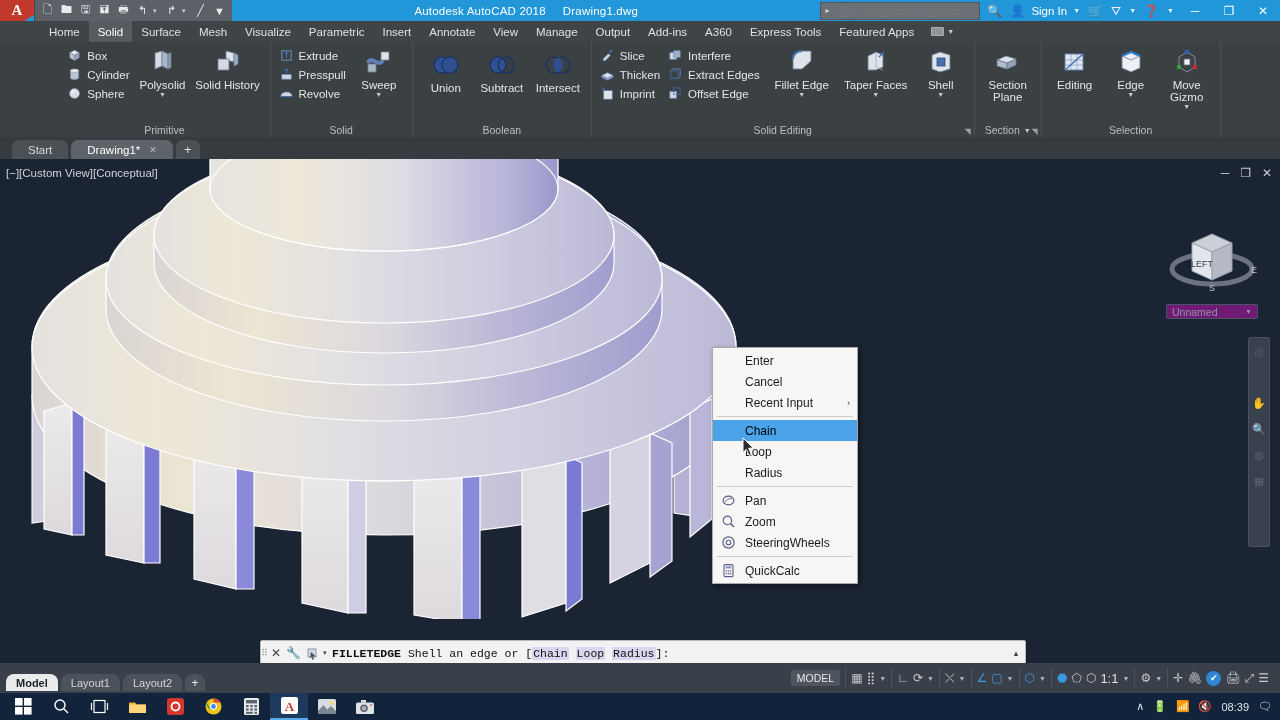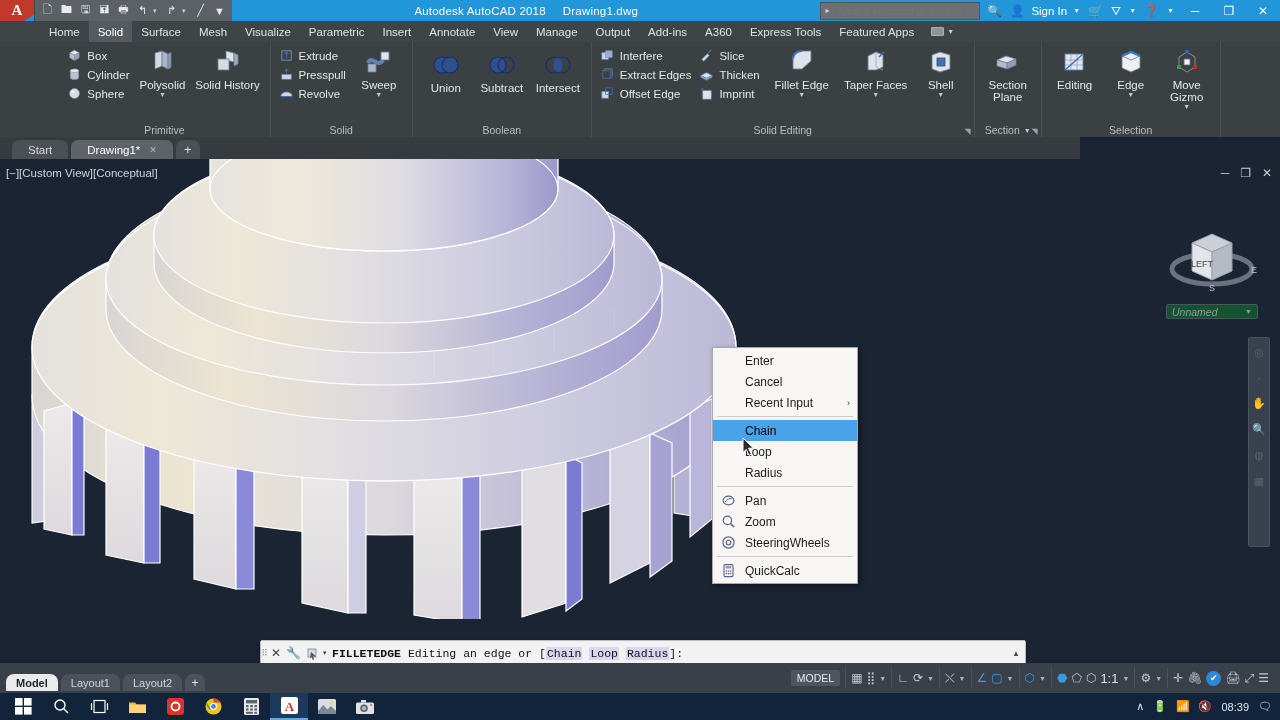--- a/index.html
+++ b/index.html
@@ -98,21 +98,21 @@
   }
   .btn-big.w70 { width:72px; }
   .ico { display:inline-block; flex:0 0 auto; }
   .ico-sm { width:15px; height:15px; }
   .ico-lg { width:30px; height:30px; margin-bottom:2px; }
   .caret { font-size:7px; color:#c5c9cc; line-height:5px; margin-top:1px; }
   .panel-expand { font-size:8px; color:#9aa0a5; position:absolute; right:3px; bottom:1px; }
 
   
   .filetabs {
-    position:absolute; top:137px; left:0; width:1080px; height:22px;
+    position:absolute; top:137px; left:0; width:1280px; height:22px;
     background:#353b3e; display:flex; align-items:flex-end; padding-left:12px;
   }
   .ftab {
     height:19px; padding:0 16px; background:#4a5054; color:#d6d9dc;
     display:flex; align-items:center; font-size:11.5px;
     border-radius:7px 7px 0 0; margin-right:3px;
   }
   .ftab.active { background:#5d6368; color:#fff; }
   .ftab .fclose { margin-left:9px; font-size:9px; color:#b4b9bd; }
   .ftab-plus {
@@ -135,23 +135,23 @@
   }
 
   
   .gear { position:absolute; left:14px; top:0px; width:740px; height:460px; }
   .gear svg { width:100%; height:100%; display:block; }
 
   
   .viewcube { position:absolute; right:18px; top:58px; width:100px; height:100px; }
   .vc-name {
     position:absolute; right:22px; top:145px; width:92px; height:15px;
-    background:#14532d; border:1px solid #4a5466; border-radius:2px;
+    background:#701a75; border:1px solid #4a5466; border-radius:2px;
     color:#8f98a6; font-size:10.5px; display:flex; align-items:center;
-    justify-content:space-between; padding:0 5px;font-style:italic;
+    justify-content:space-between; padding:0 5px;
   }
   .navbar-tool {
     position:absolute; right:10px; top:178px; width:22px; height:210px;
     background:#39414f; border:1px solid #4a5260; border-radius:2px;
     display:flex; flex-direction:column; align-items:center;
     padding-top:8px; gap:13px;
   }
   .navbar-tool .nb { color:#5b6472; font-size:11px; }
 
   
@@ -412,61 +412,61 @@
         </div>
       </div>
       <div class="panel-title">Boolean</div>
     </div>
 
     <div class="panel">
       <div class="panel-body">
         <div class="col-small">
           <div class="btn-small">
             <svg class="ico ico-sm" viewBox="0 0 16 16">
+              <path d="M3 12l6-6 2 2-6 6z" fill="#cfd7e2" stroke="#6d90c4" stroke-width=".7"></path>
+              <path d="M10 5l3-3" stroke="#3f6fb5" stroke-width="1.6"></path>
+            </svg>
+            <span>Slice</span>
+          </div>
+          <div class="btn-small">
+            <svg class="ico ico-sm" viewBox="0 0 16 16">
+              <path d="M2 9l6-3 6 3-6 3z" fill="#dfe3ea" stroke="#6d90c4" stroke-width=".7"></path>
+              <path d="M2 9v2l6 3 6-3V9l-6 3z" fill="#8fa4c4" stroke="#6d90c4" stroke-width=".6"></path>
+            </svg>
+            <span>Thicken</span>
+          </div>
+          <div class="btn-small">
+            <svg class="ico ico-sm" viewBox="0 0 16 16">
+              <rect x="4" y="5" width="9" height="9" fill="#dfe3ea" stroke="#6d90c4" stroke-width=".7"></rect>
+              <path d="M2 3.4h3M3.5 2v3" stroke="#3f6fb5" stroke-width=".9"></path>
+            </svg>
+            <span>Imprint</span>
+          </div>
+        </div>
+        <div class="col-small">
+          <div class="btn-small">
+            <svg class="ico ico-sm" viewBox="0 0 16 16">
               <rect x="2" y="5" width="7" height="7" fill="#cfd7e2" stroke="#6d90c4" stroke-width=".7"></rect>
               <rect x="6" y="3" width="7" height="7" fill="#9fb0c8" stroke="#6d90c4" stroke-width=".7"></rect>
             </svg>
             <span>Interfere</span>
           </div>
           <div class="btn-small">
             <svg class="ico ico-sm" viewBox="0 0 16 16">
               <rect x="3" y="4" width="8" height="8" fill="none" stroke="#3f6fb5" stroke-width=".9"></rect>
               <path d="M3 4l2-2h8v8l-2 2" fill="none" stroke="#6d90c4" stroke-width=".8"></path>
             </svg>
             <span>Extract Edges</span>
           </div>
           <div class="btn-small">
             <svg class="ico ico-sm" viewBox="0 0 16 16">
               <rect x="2" y="6" width="7" height="7" fill="#cfd7e2" stroke="#6d90c4" stroke-width=".7"></rect>
               <rect x="6" y="2" width="7" height="7" fill="none" stroke="#3f6fb5" stroke-width=".8"></rect>
             </svg>
             <span>Offset Edge</span>
-          </div>
-        </div>
-        <div class="col-small">
-          <div class="btn-small">
-            <svg class="ico ico-sm" viewBox="0 0 16 16">
-              <path d="M3 12l6-6 2 2-6 6z" fill="#cfd7e2" stroke="#6d90c4" stroke-width=".7"></path>
-              <path d="M10 5l3-3" stroke="#3f6fb5" stroke-width="1.6"></path>
-            </svg>
-            <span>Slice</span>
-          </div>
-          <div class="btn-small">
-            <svg class="ico ico-sm" viewBox="0 0 16 16">
-              <path d="M2 9l6-3 6 3-6 3z" fill="#dfe3ea" stroke="#6d90c4" stroke-width=".7"></path>
-              <path d="M2 9v2l6 3 6-3V9l-6 3z" fill="#8fa4c4" stroke="#6d90c4" stroke-width=".6"></path>
-            </svg>
-            <span>Thicken</span>
-          </div>
-          <div class="btn-small">
-            <svg class="ico ico-sm" viewBox="0 0 16 16">
-              <rect x="4" y="5" width="9" height="9" fill="#dfe3ea" stroke="#6d90c4" stroke-width=".7"></rect>
-              <path d="M2 3.4h3M3.5 2v3" stroke="#3f6fb5" stroke-width=".9"></path>
-            </svg>
-            <span>Imprint</span>
           </div>
         </div>
         <div class="btn-big w70">
           <svg class="ico ico-lg" viewBox="0 0 30 30">
             <path d="M6 22V12c0-5 4-8 9-8h9v10l-9 8z" fill="#dfe4ea" stroke="#6e7d93" stroke-width=".9"></path>
             <path d="M6 12c0-5 4-8 9-8" fill="none" stroke="#3f6fb5" stroke-width="2"></path>
           </svg>
           <span>Fillet Edge</span>
           <span class="caret">▼</span>
         </div>
@@ -734,21 +734,21 @@
     <span class="cmd-wrench">🔧</span>
     <span class="cmd-icon">
       <svg width="15" height="15" viewBox="0 0 15 15">
         <rect x="2" y="3" width="8" height="8" fill="#d7dce3" stroke="#7c8696" stroke-width=".8"></rect>
         <path d="M5 6l5 4.5H7l1 3-1.3.6-1-3L4 12.5z" fill="#4c5563"></path>
       </svg>
       <span style="font-size:7px;color:#3f444a;">▾</span>
     </span>
     <span class="cmd-text">
       <b>FILLETEDGE</b>
-      <span>Editing an edge or [</span><span class="kw">Chain</span>
+      <span>Shell an edge or [</span><span class="kw">Chain</span>
       <span class="kw">Loop</span>
       <span class="kw">Radius</span><span>]:</span>
     </span>
     <span class="cmd-caret">▴</span>
   </div>
 
   <div class="statusbar">
     <div id="layout-tabs" style="display:flex;align-items:flex-end;">
         <div class="ltab active">Model</div>
         <div class="ltab">Layout1</div>

